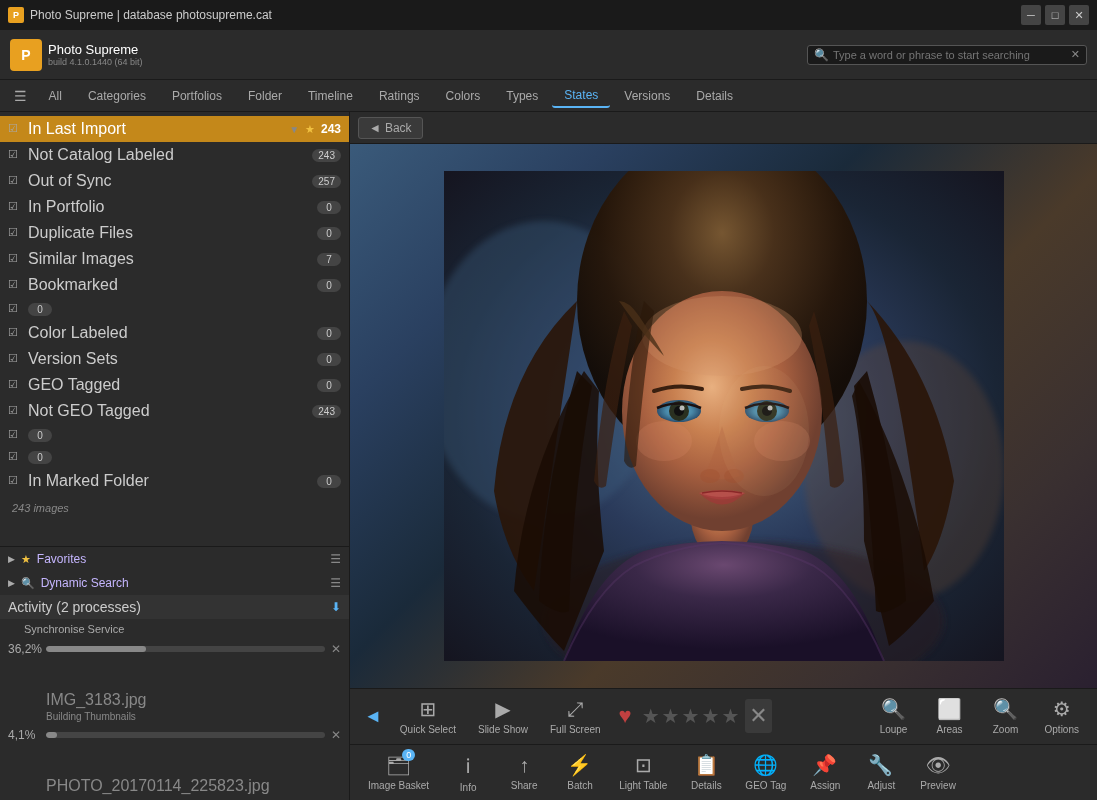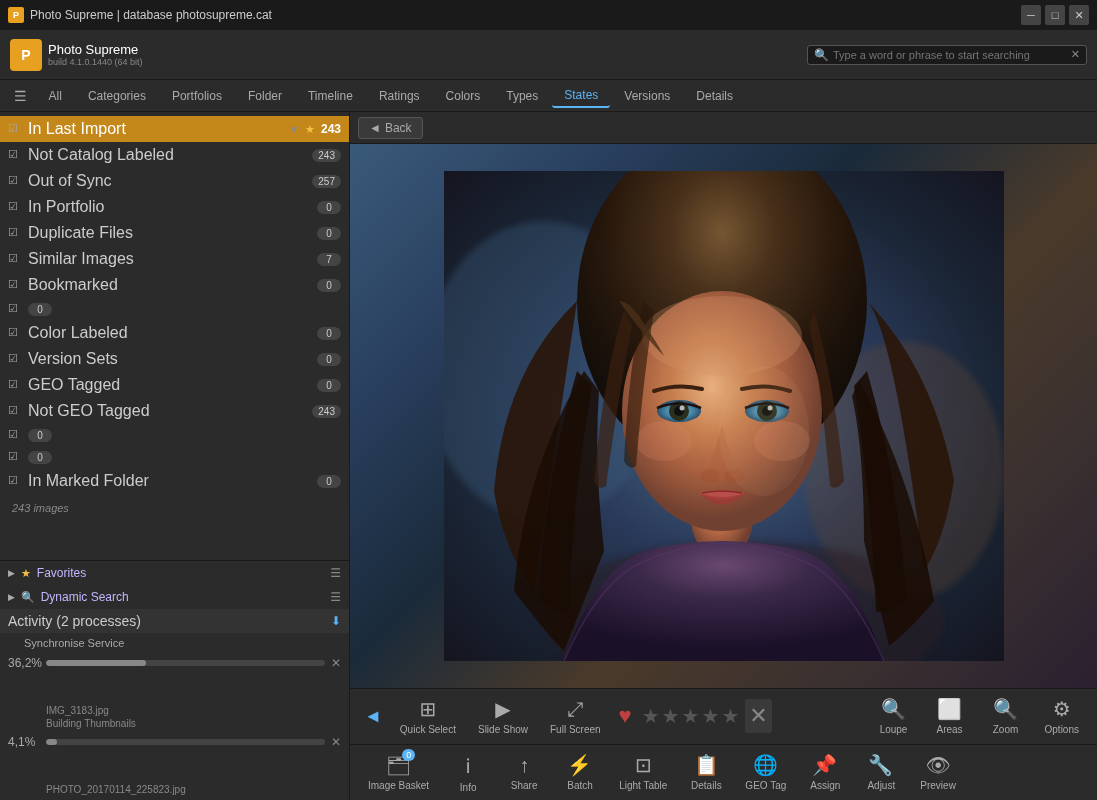--- a/index.html
+++ b/index.html
@@ -238,21 +238,21 @@
     }
     .progress-percent { color: #aaa; font-size: 12px; width: 32px; }
     .progress-bar-bg {
       flex: 1; height: 6px; background: #444; border-radius: 3px;
       overflow: hidden;
     }
     .progress-bar-fill {
       height: 100%; background: #888; border-radius: 3px;
     }
     .progress-close { color: #888; cursor: pointer; font-size: 12px; }
-    .progress-filename { color: #888; font-size: 10px; padding-left: 38px; margin-bottom: 2px; margin-top: 35px; }
+    .progress-filename { color: #888; font-size: 16px; padding-left: 38px; margin-bottom: 2px; margin-top: 35px; }
     .progress-label { color: #888; font-size: 10px; padding-left: 38px; }
 
     
     .photo-view {
       flex: 1;
       background: #111;
       display: flex;
       align-items: center;
       justify-content: center;
       overflow: hidden;

